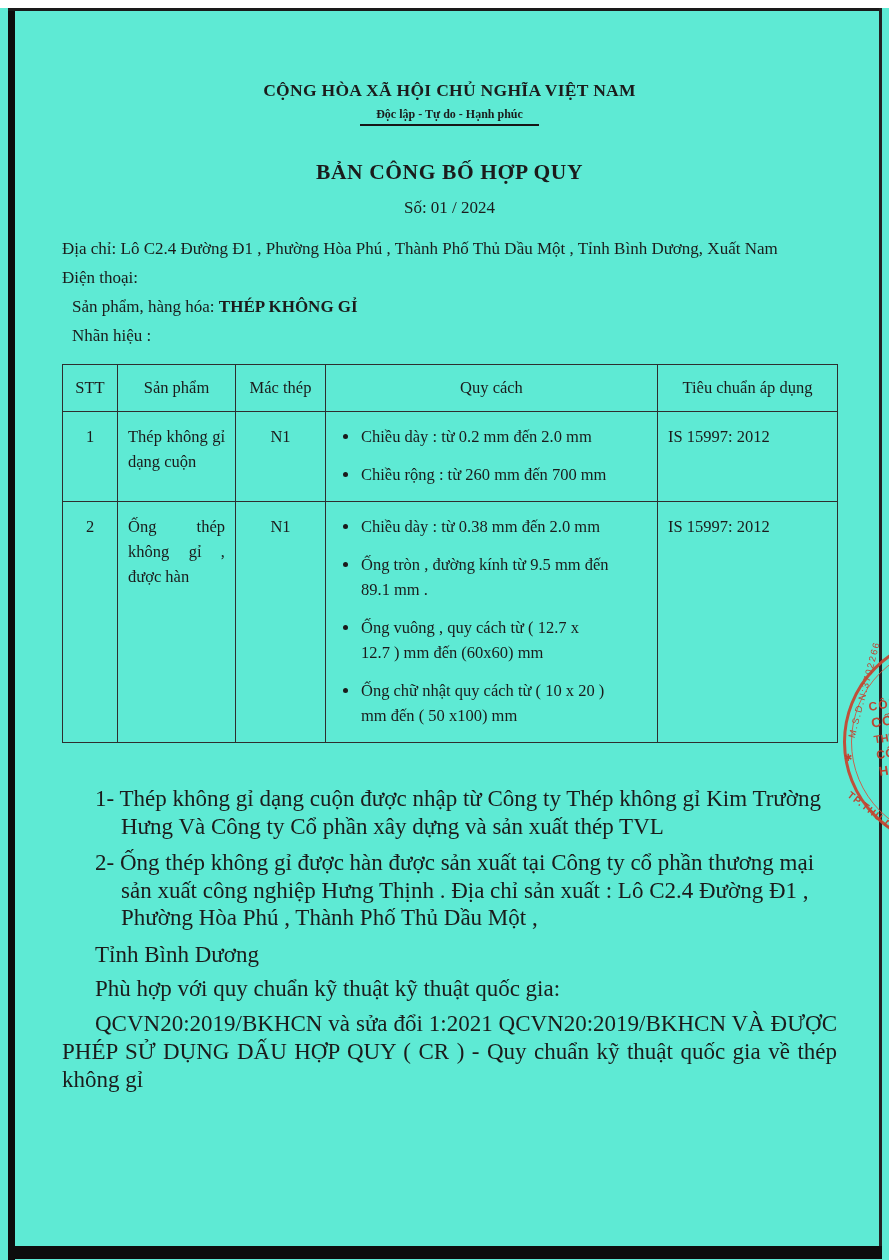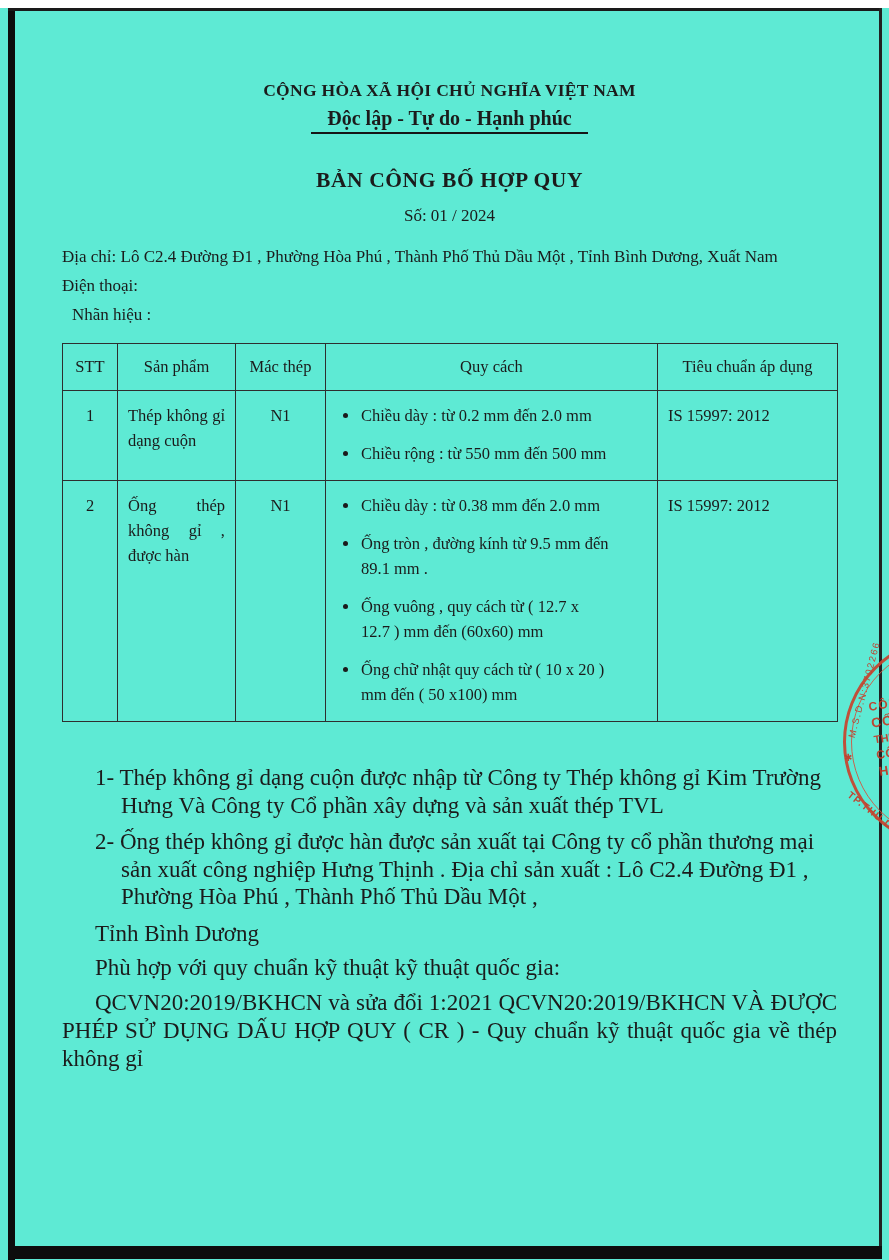--- a/index.html
+++ b/index.html
@@ -18,21 +18,21 @@
   .edge-left   { left:8px;  top:0;      width:7px;   height:1252px; }
   .edge-top    { left:8px;  top:0;      width:874px; height:3px; background:#1a1a1a; }
   .edge-right  { left:879px;top:0;      width:3px;   height:1248px; background:#222; }
   .edge-bottom { left:8px;  top:1238px; width:874px; height:13px; }
 
   .content { position:absolute; left:62px; top:72px; width:775px; }
 
   .center { text-align:center; }
   .nat1 { font-weight:bold; font-size:17.5px; letter-spacing:.3px; }
   .nat2 {
-    display:inline-block; font-weight:bold; font-size:20px;
+    display:inline-block; font-weight:bold; font-size:12px;
     border-bottom:2px solid #161616; padding:1px 16px 2px; margin-top:5px;text-align:center;
   }
   .title { font-weight:bold; font-size:21.5px; letter-spacing:.6px; margin-top:34px; }
   .docnum { font-size:17px; margin-top:13px; }
 
   .bodytext { margin-top:17px; }
   .bodytext p { font-size:17px; line-height:27px; margin:0 0 2px 0; }
   .ind { padding-left:10px; }
 
   table.ptable {
@@ -111,20 +111,21 @@
       <div>
         <span class="nat2">Độc lập - Tự do - Hạnh phúc</span>
       </div>
       <div class="title">BẢN CÔNG BỐ HỢP QUY</div>
       <div class="docnum">Số: 01 / 2024</div>
     </div>
 
     <div class="bodytext">
       <p>Địa chỉ: Lô C2.4 Đường Đ1 , Phường Hòa Phú , Thành Phố Thủ Dầu Một , Tỉnh Bình Dương, Xuất Nam</p>
       <p>Điện thoại:</p>
+      <p class="ind"><span>Sản phẩm, hàng hóa: </span><strong>THÉP KHÔNG GỈ</strong></p>
       <p class="ind">Nhãn hiệu :</p>
     </div>
 
     <table class="ptable">
       <colgroup>
         <col style="width:55px">
           <col style="width:118px">
           <col style="width:90px">
           <col style="width:332px">
           <col style="width:180px">
@@ -139,21 +140,21 @@
         </tr>
       </thead>
       <tbody>
         <tr>
           <td class="c-stt">1</td>
           <td class="c-sp">Thép không gỉ dạng cuộn</td>
           <td class="c-mac">N1</td>
           <td class="c-quy">
             <ul class="bullets">
               <li>Chiều dày : từ 0.2 mm đến 2.0 mm</li>
-              <li>Chiều rộng : từ 550 mm đến 500 mm</li>
+              <li>Chiều rộng : từ 260 mm đến 700 mm</li>
             </ul>
           </td>
           <td>IS 15997: 2012</td>
         </tr>
         <tr>
           <td class="c-stt">2</td>
           <td class="c-sp">Ống thép không gỉ , được hàn</td>
           <td class="c-mac">N1</td>
           <td class="c-quy">
             <ul class="bullets">

